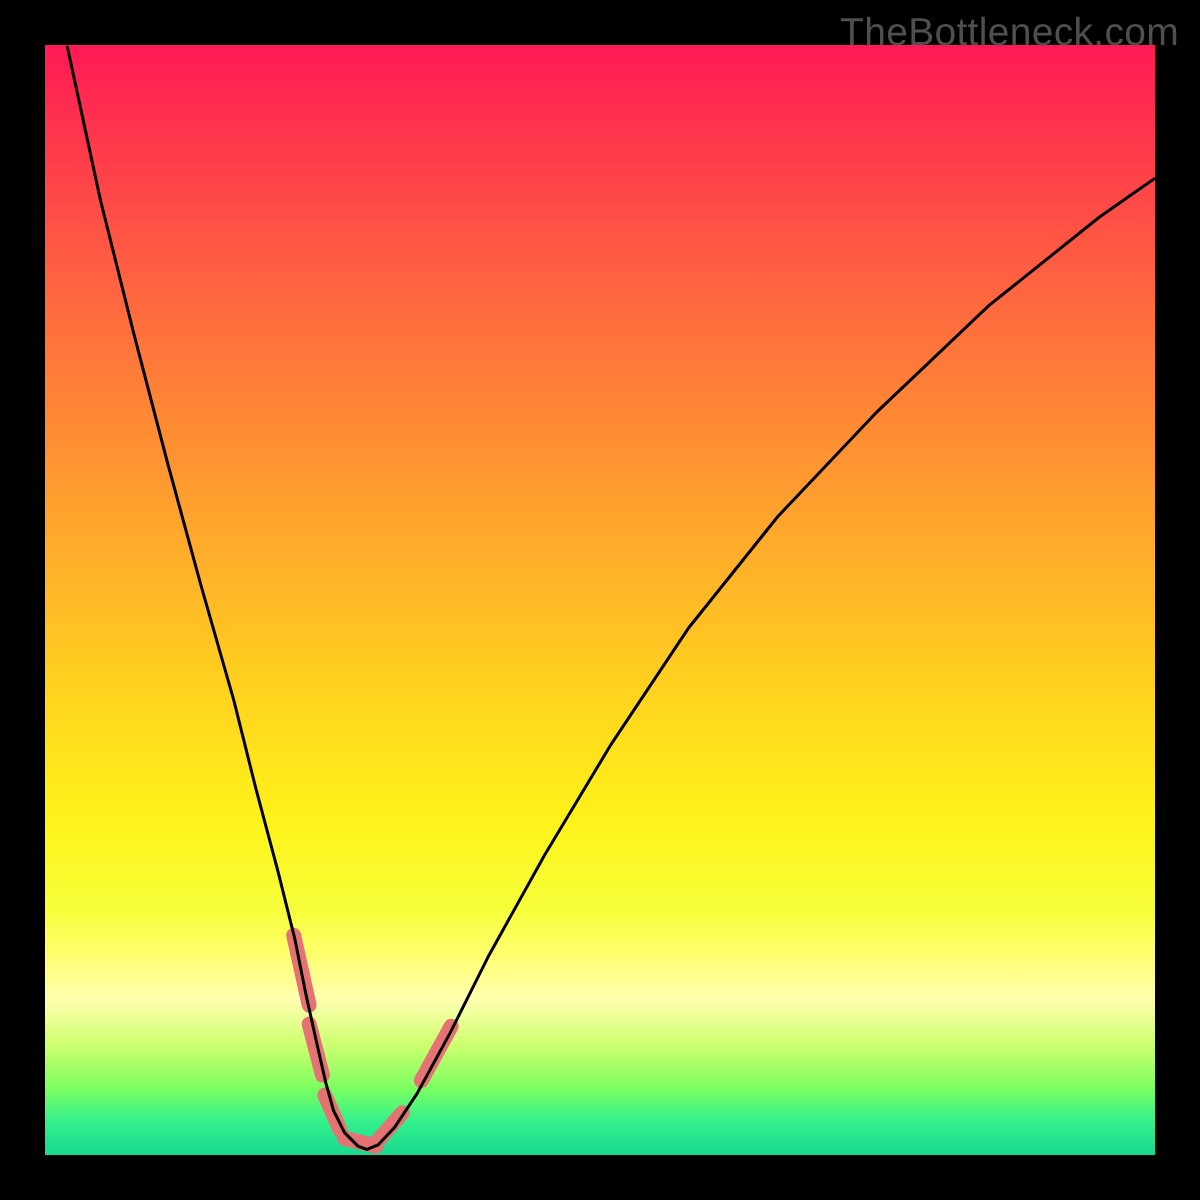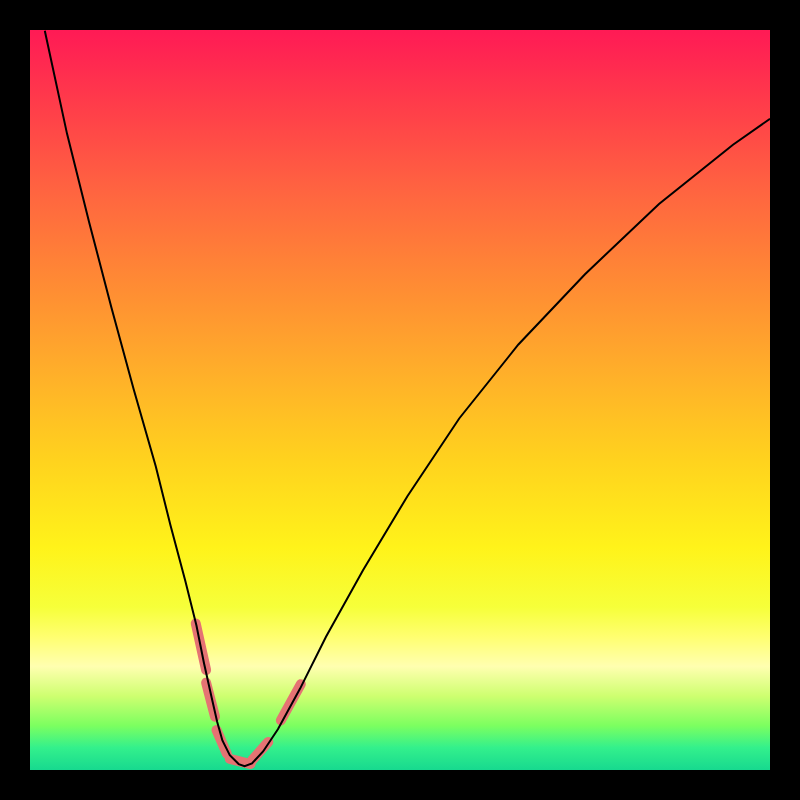--- a/index.html
+++ b/index.html
@@ -57,20 +57,21 @@
     left: 0;
     top: 0;
     width: 740px;
     height: 740px;
   }
 </style>
 </head>
 <body>
 
 <div class="frame">
+  <div class="watermark">TheBottleneck.com</div>
 
   <div class="plot">
     <svg class="curve" viewBox="0 0 740 740" preserveAspectRatio="none">
       <g id="markers-group">
           <line x1="165.76" y1="593.48" x2="176.12" y2="640.10" stroke="#e57373" stroke-width="10" stroke-linecap="round"></line>
           <line x1="176.12" y1="652.68" x2="185.00" y2="686.72" stroke="#e57373" stroke-width="10" stroke-linecap="round"></line>
           <line x1="186.48" y1="700.04" x2="196.84" y2="723.72" stroke="#e57373" stroke-width="10" stroke-linecap="round"></line>
           <line x1="199.80" y1="728.90" x2="220.52" y2="734.08" stroke="#e57373" stroke-width="10" stroke-linecap="round"></line>
           <line x1="222.00" y1="730.38" x2="238.28" y2="711.88" stroke="#e57373" stroke-width="10" stroke-linecap="round"></line>
           <line x1="250.86" y1="690.42" x2="270.84" y2="654.16" stroke="#e57373" stroke-width="10" stroke-linecap="round"></line>

